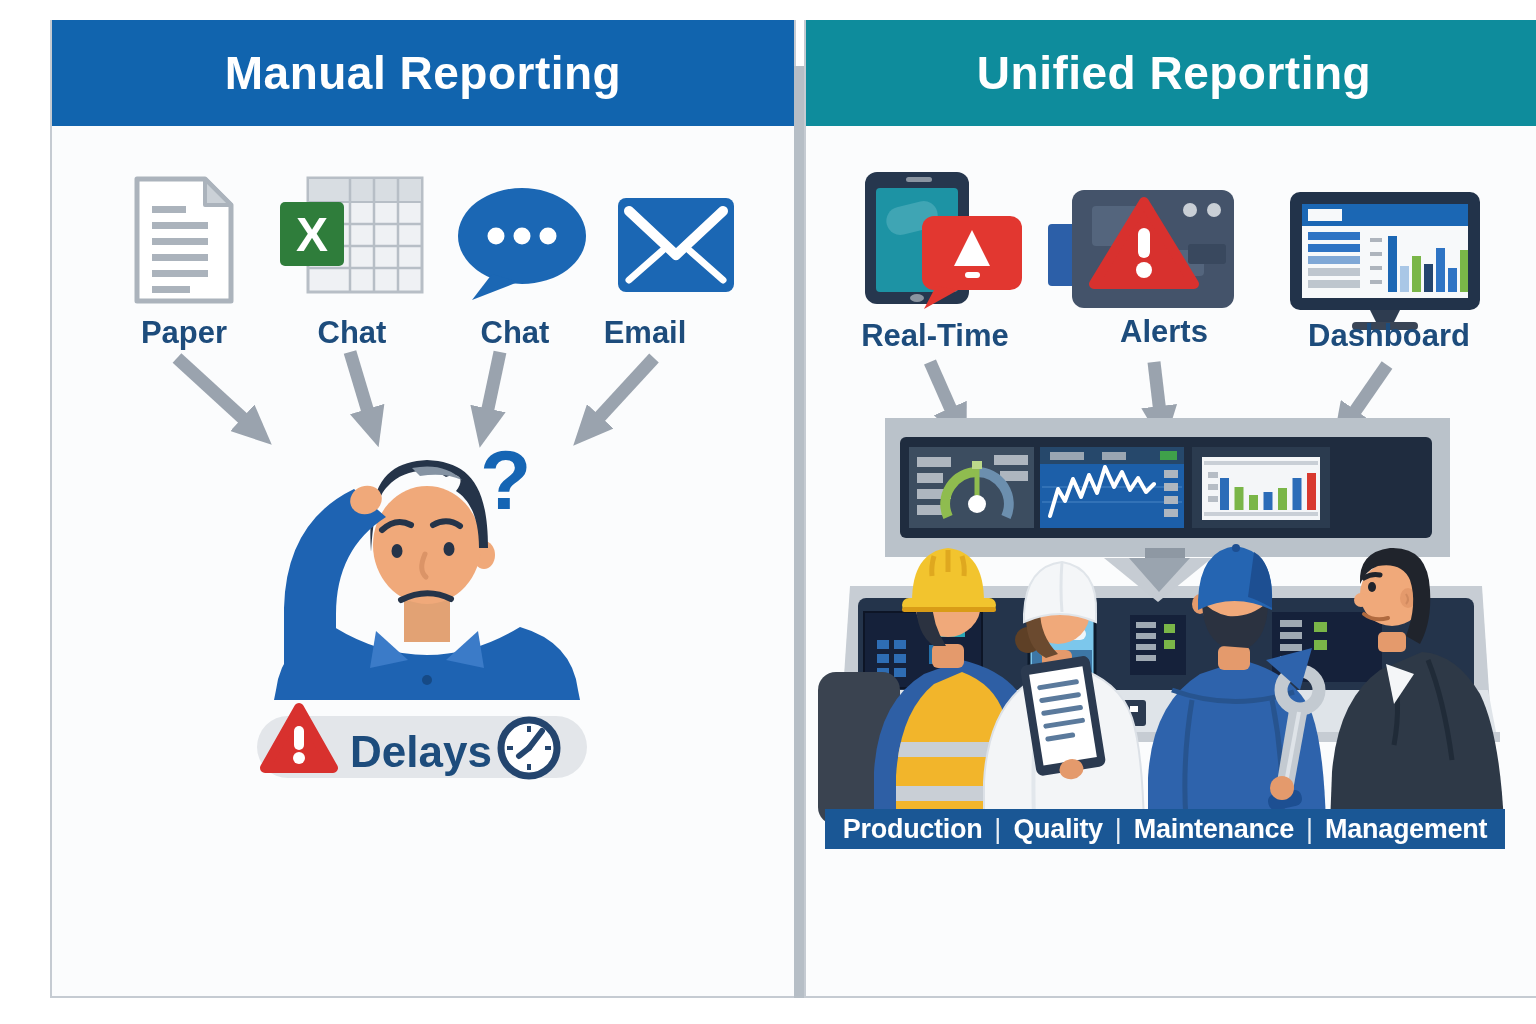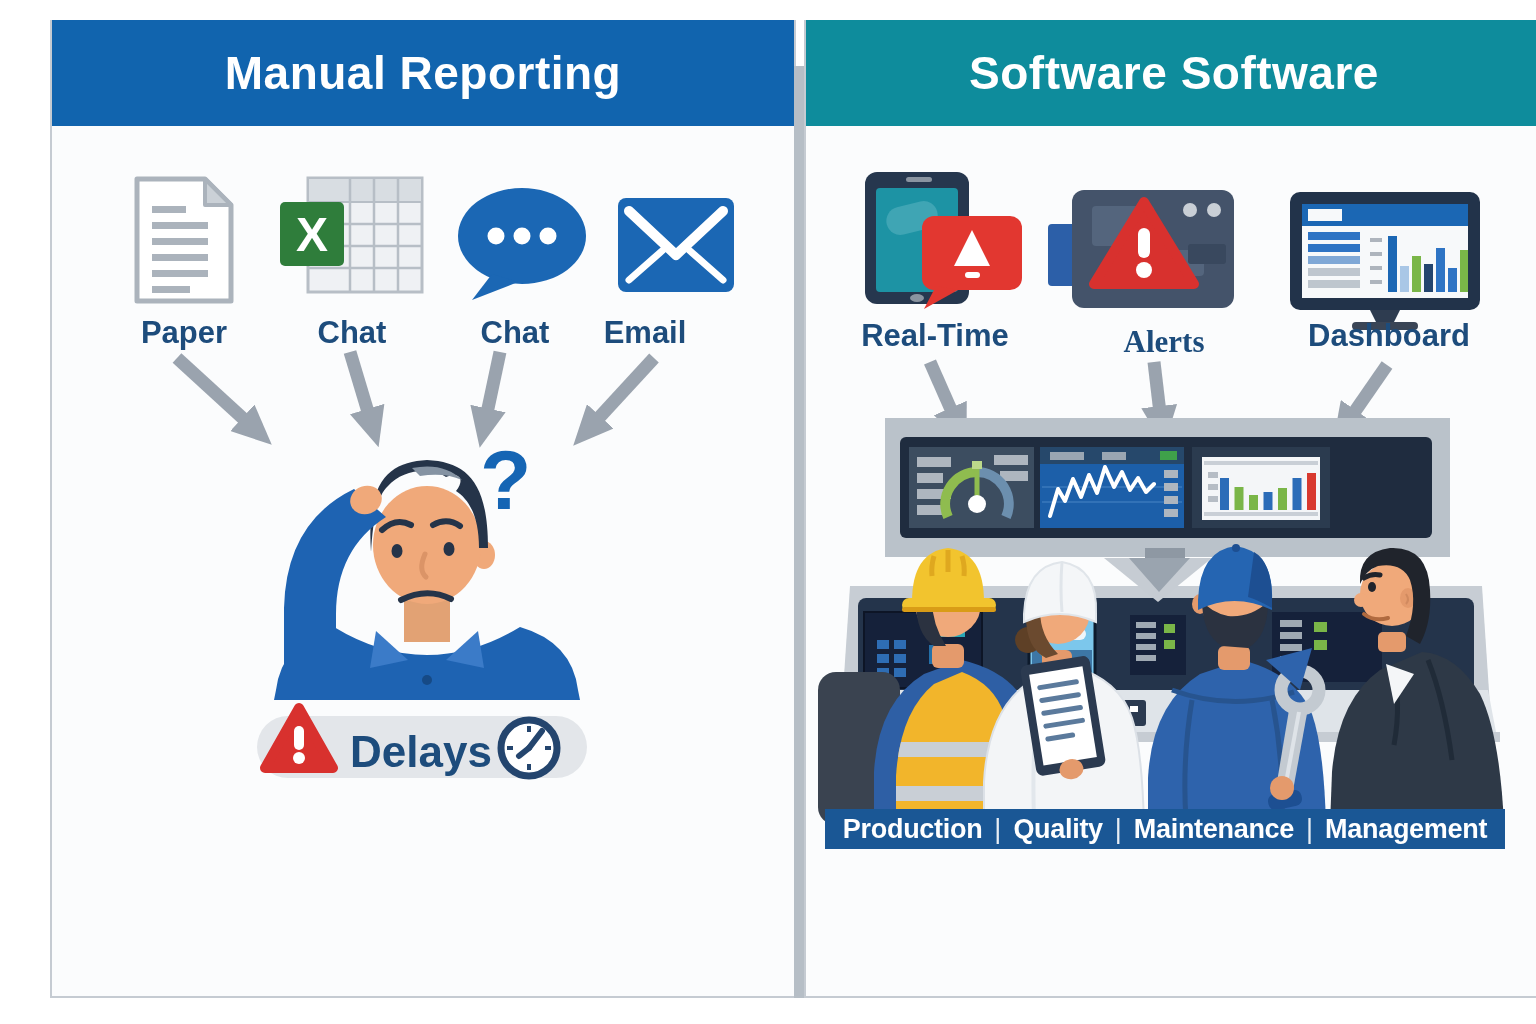--- a/index.html
+++ b/index.html
@@ -34,21 +34,21 @@
 <div class="stage">
 
   <div class="panel" id="left-panel"></div>
   <div class="panel" id="right-panel"></div>
   <div class="divider"></div>
 
   <div class="panel-header" id="left-header">
     <span>Manual Reporting</span>
   </div>
   <div class="panel-header" id="right-header">
-    <span>Software Software</span>
+    <span>Unified Reporting</span>
   </div>
 
   <div class="abs" style="left:102px;top:176px;">
     <svg width="100" height="128" viewBox="0 0 100 128">
       <path d="M3,3 h68 l26,26 v96 h-94 z" fill="#FFFFFF" stroke="#ABB3BC" stroke-width="5" stroke-linejoin="round"></path>
       <path d="M71,3 l26,26 h-26 z" fill="#CBD1D7" stroke="#ABB3BC" stroke-width="4" stroke-linejoin="round"></path>
       <rect x="18" y="30" width="34" height="7" fill="#ABB3BC"></rect>
       <rect x="18" y="46" width="56" height="7" fill="#ABB3BC"></rect>
       <rect x="18" y="62" width="56" height="7" fill="#ABB3BC"></rect>
       <rect x="18" y="78" width="56" height="7" fill="#ABB3BC"></rect>
@@ -205,21 +205,21 @@
       <rect x="136" y="74" width="9" height="28" fill="#24456E"></rect>
       <rect x="148" y="58" width="9" height="44" fill="#2E74C4"></rect>
       <rect x="160" y="78" width="9" height="24" fill="#2E74C4"></rect>
       <rect x="172" y="60" width="8" height="42" fill="#7AB648"></rect>
       <path d="M82,120 L112,120 L106,132 L88,132 Z" fill="#2E3C50"></path>
       <rect x="64" y="132" width="66" height="8" rx="4" fill="#3A4556"></rect>
     </svg>
   </div>
 
   <div class="icon-label" style="left:828px;top:318px;width:150px;">Real-Time</div>
-  <div class="icon-label" style="left:1057px;top:324px;width:150px;font-family:Liberation Serif, serif;">Alerts</div>
+  <div class="icon-label" style="left:1057px;top:314px;width:150px;">Alerts</div>
   <div class="icon-label" style="left:1276px;top:318px;width:150px;">Dashboard</div>
 
   <svg class="abs" style="left:772px;top:340px;" width="740" height="505" viewBox="772 340 740 505">
     <defs>
       <marker id="ahR" markerUnits="userSpaceOnUse" markerWidth="40" markerHeight="36" refX="24" refY="18" orient="auto">
         <path d="M0,0 L40,18 L0,36 Z" fill="#9AA3AE"></path>
       </marker>
       <clipPath id="vestClip">
         <path d="M864,825 L864,776 Q868,712 902,684 L930,672 Q962,684 972,714 Q980,740 980,825 Z"></path>
       </clipPath>

